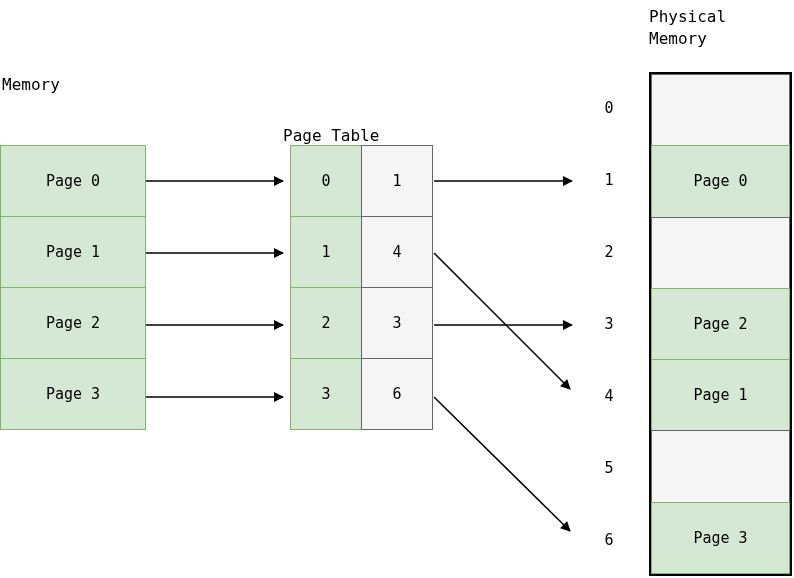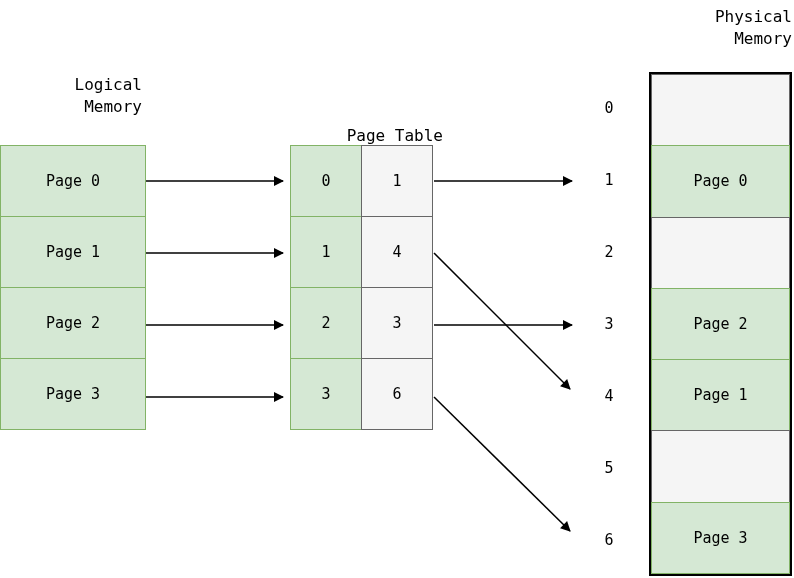--- a/index.html
+++ b/index.html
@@ -8,21 +8,21 @@
     background: #ffffff;
     position: relative;
     overflow: hidden;
     font-family: "DejaVu Sans Mono", "Liberation Mono", monospace;
     color: #000000;
   }
   .abs { position: absolute; }
 
   
   .section-title {
-    text-align: right;
+    text-align: left;
     font-size: 16px;
     line-height: 22px;
     white-space: nowrap;
   }
   #logical-title  { left: 2px;   top: 74px;  width: 140px; }
   #pagetable-title{ left: 283px; top: 89px;  width: 160px; margin-top: 36px; }
   #physical-title { left: 649px; top: 6px;   width: 143px; }
 
   
   #logical-memory { left: 0px; top: 145px; width: 146px; }
@@ -76,21 +76,20 @@
   .pm-frame.empty  { background: #f5f5f5; border: 1px solid #666666; }
   .pm-frame.filled { background: #d5e8d4; border: 1px solid #82b366; }
 
   
   #arrows-layer { left: 0; top: 0; pointer-events: none; }
 </style>
 </head>
 <body>
 
 <div class="abs section-title" id="logical-title">
-  <div>Logical</div>
   <div>Memory</div>
 </div>
 
 <div class="abs section-title" id="pagetable-title">Page Table</div>
 
 <div class="abs section-title" id="physical-title">
   <div>Physical</div>
   <div>Memory</div>
 </div>
 

